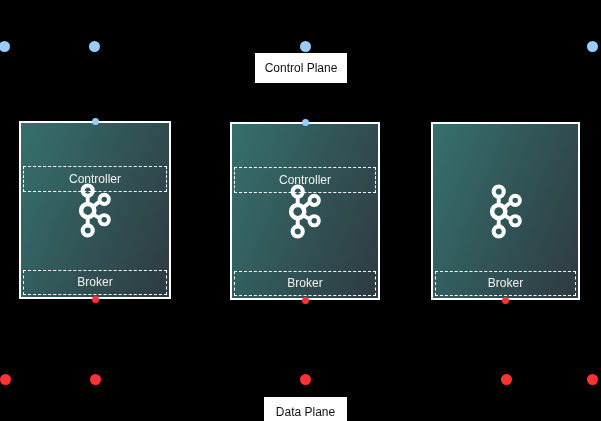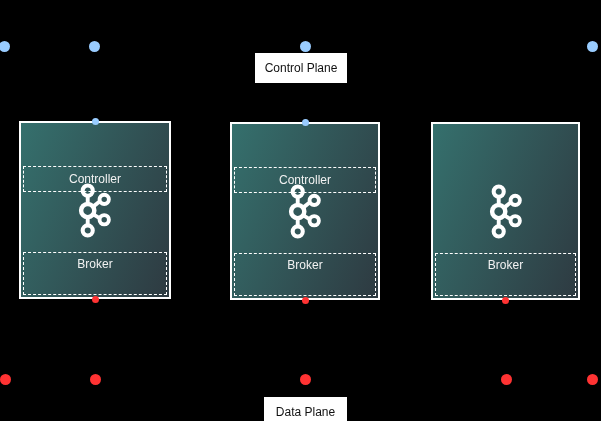--- a/index.html
+++ b/index.html
@@ -44,21 +44,21 @@
   .section {
     position: absolute;
     left: 2px; right: 2px;
     border: 1px dashed #fff;
     box-sizing: border-box;
     color: #f2f2f2;
     font-size: 12px;
     text-align: center;
   }
   .section.controller { top: 2px; height: 26px; line-height: 24px; margin-top: 41px; }
-  .section.broker     { bottom: 2px; height: 43px; line-height: 23px; }
+  .section.broker     { bottom: 2px; height: 25px; line-height: 23px; }
 
   .kafka-logo {
     position: absolute;
     left: 50%; top: 60px;
     transform: translateX(-50%);
   }
   .kafka-logo svg { display: block; }
 </style>
 </head>
 <body style="background: rgb(0, 0, 0);">

